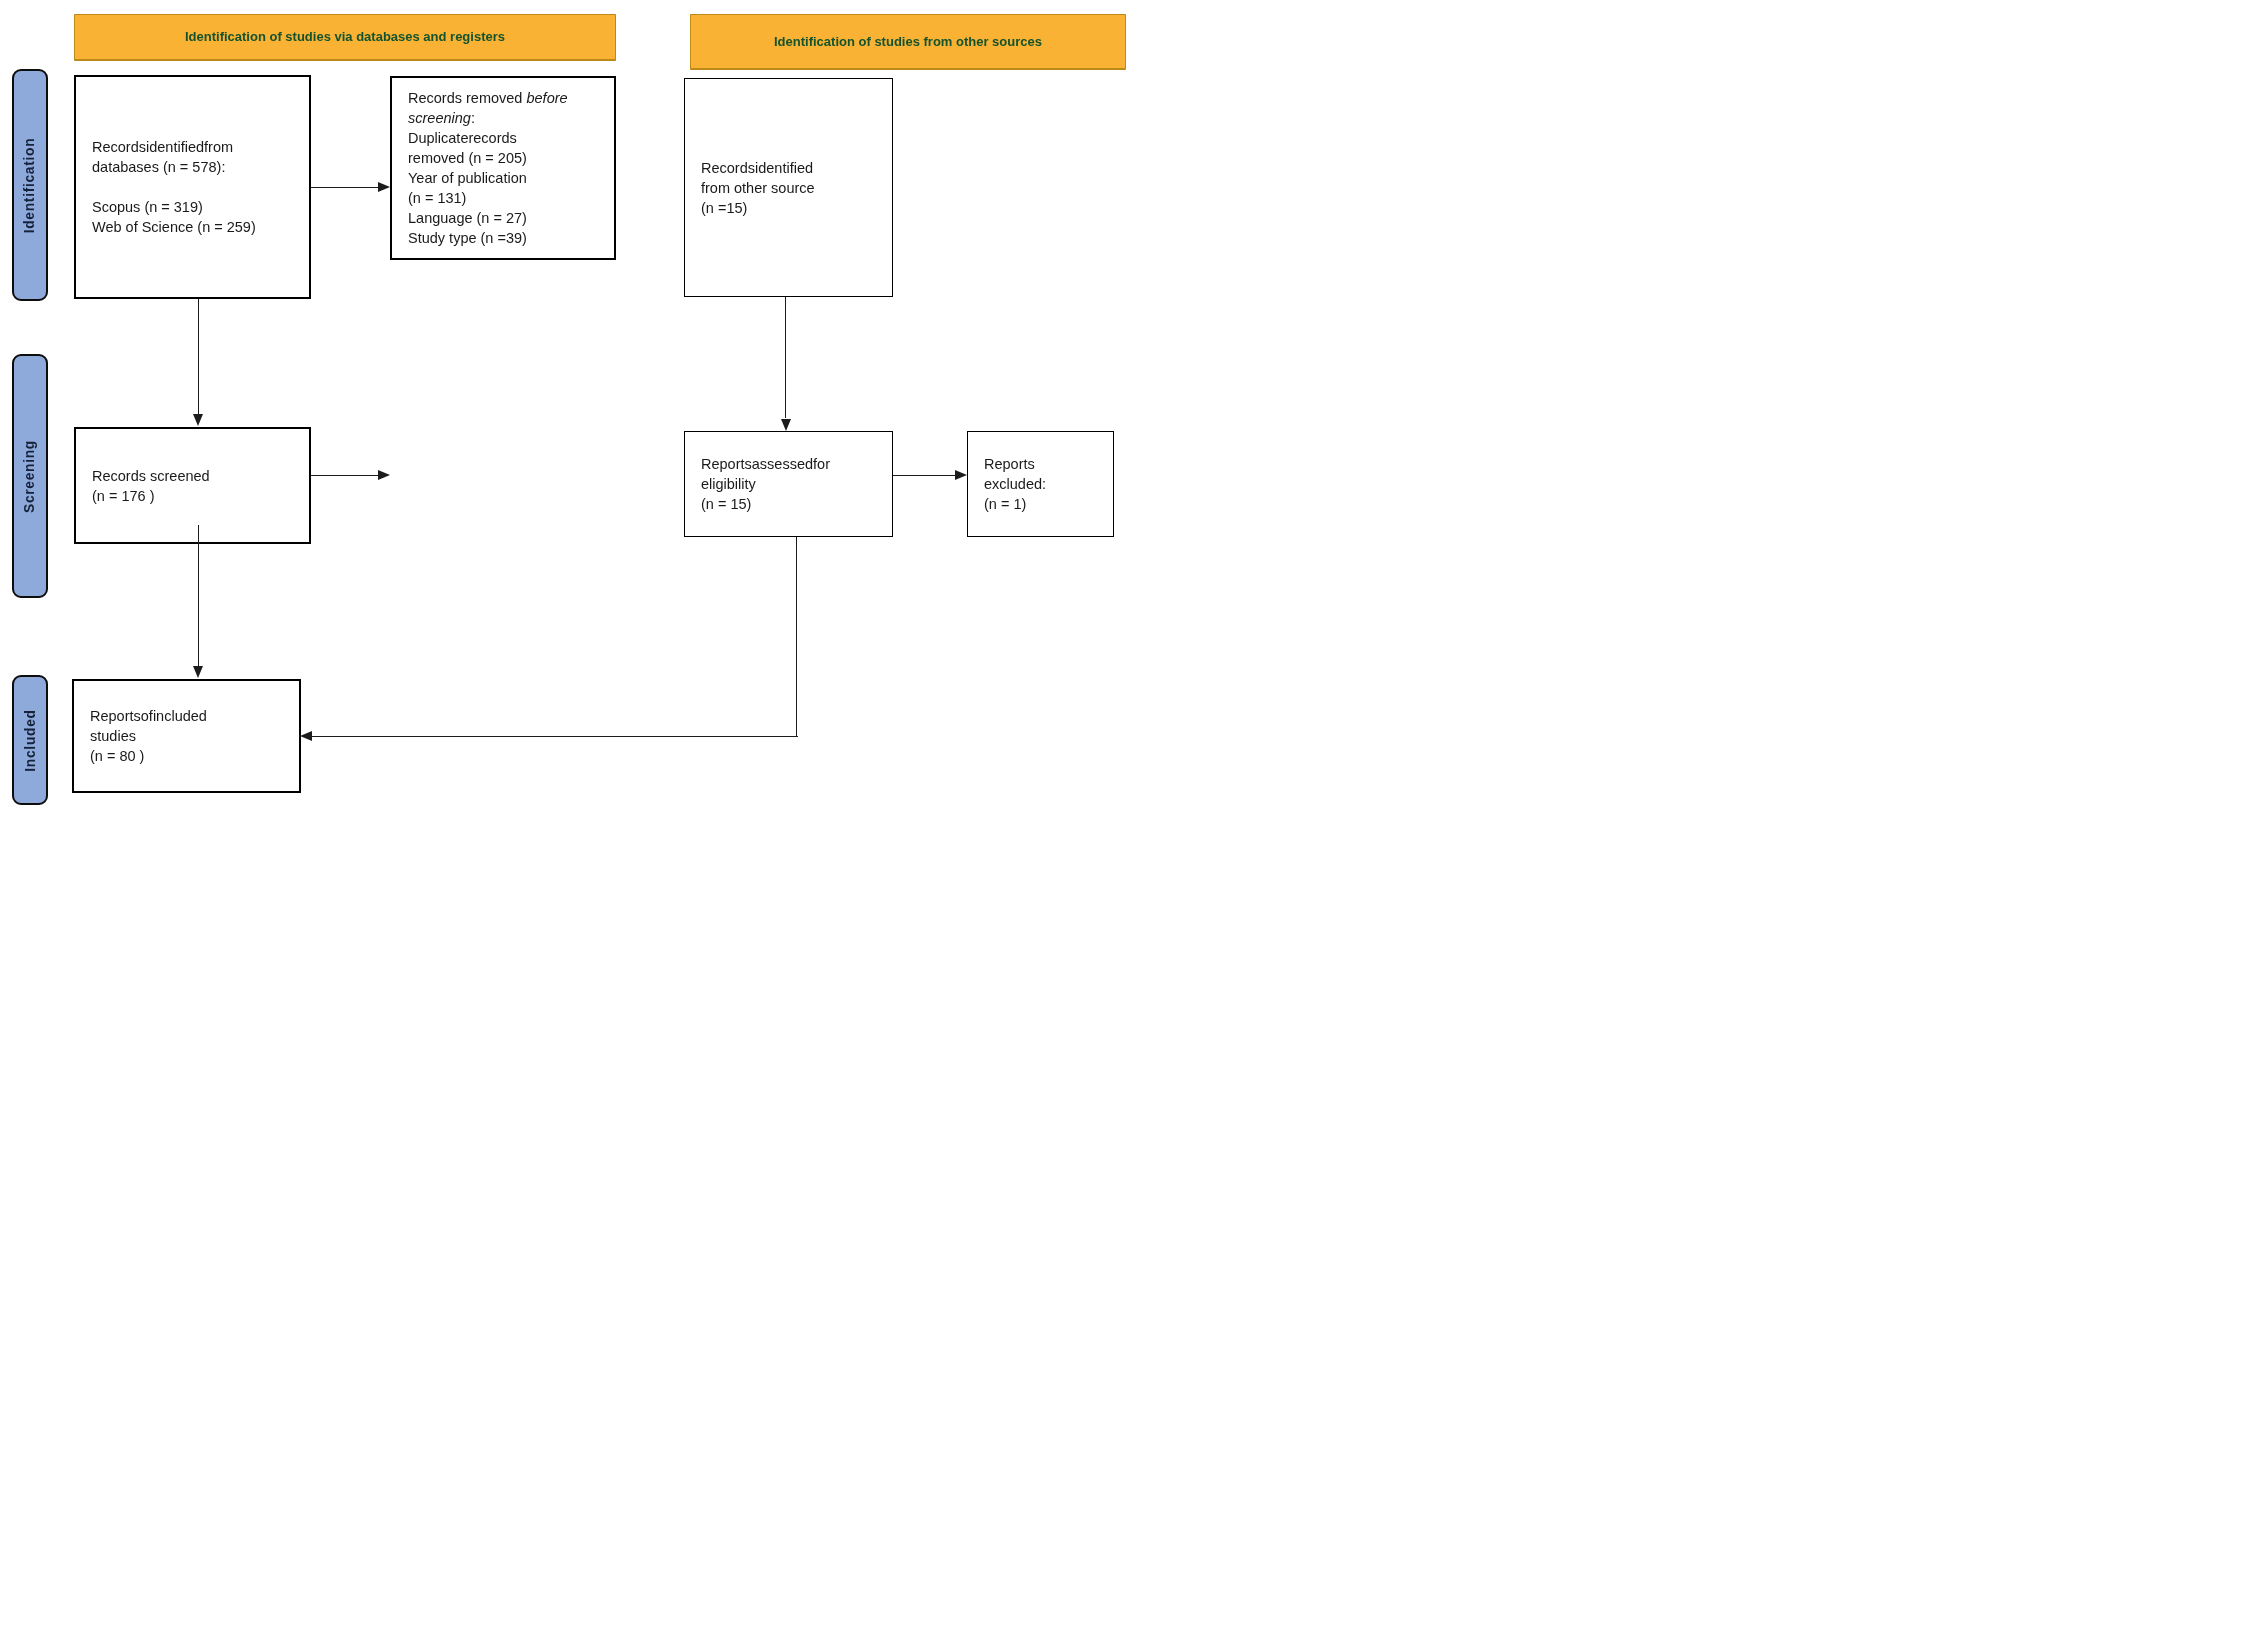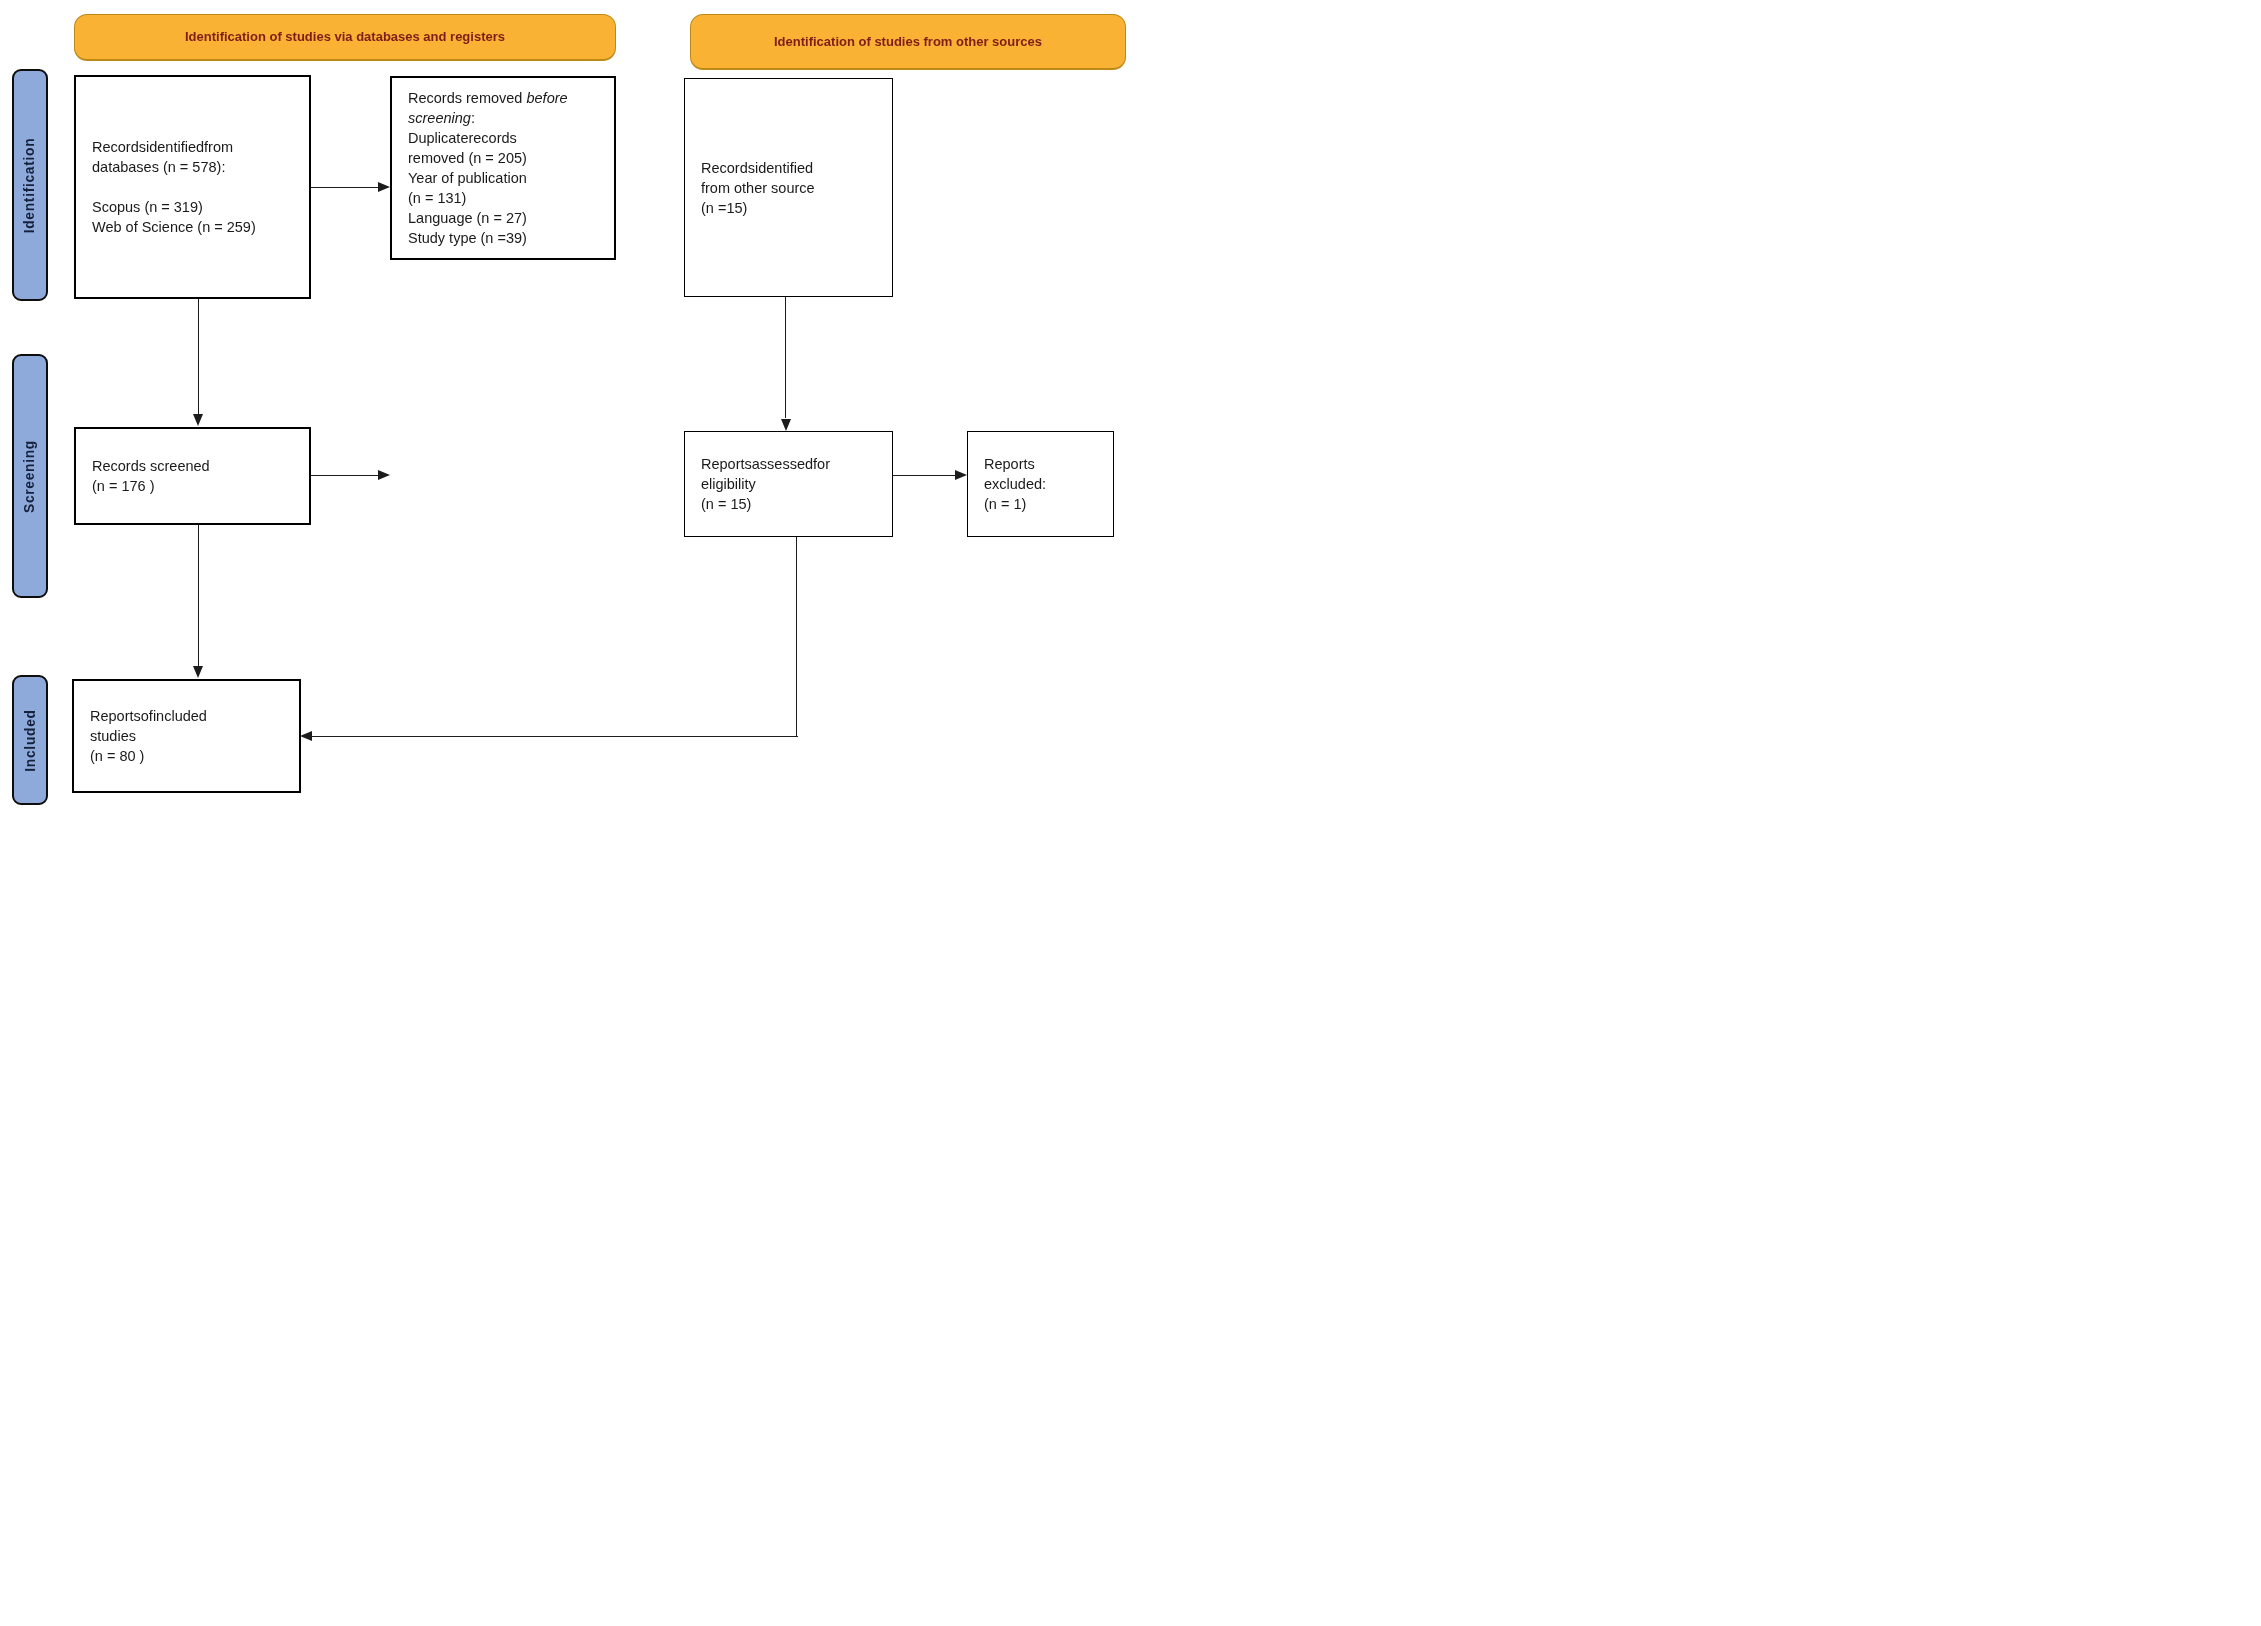--- a/index.html
+++ b/index.html
@@ -8,22 +8,22 @@
     --stage_bg:#8EAADB;
     --ink:#1c1c1c;
   }
   html,body{margin:0;padding:0;background:#ffffff;}
   body{font-family:"Liberation Sans","DejaVu Sans",sans-serif;color:var(--ink);}
   #canvas{position:relative;width:1131px;height:814px;background:#ffffff;overflow:hidden;}
 
   .hdr{
     position:absolute;background:var(--header_bg);
     border:0.7px solid var(--header_border);border-bottom:2.8px solid var(--header_border);
-    border-radius:13px;display:flex;align-items:center;justify-content:center;
-    font-weight:bold;font-size:13px;color:#7f1d1d;text-align:center;padding:0 6.9px;box-sizing:border-box;
+    border-radius:1px;display:flex;align-items:center;justify-content:center;
+    font-weight:bold;font-size:13px;color:#14532d;text-align:center;padding:0 6.9px;box-sizing:border-box;
   }
 
   .stage{
     position:absolute;left:11.7px;width:36px;background:var(--stage_bg);
     border:2.1px solid #0d0d0d;border-radius:9px;box-sizing:border-box;
     display:flex;align-items:center;justify-content:center;overflow:hidden;
   }
   .stage .lbl{
     transform:rotate(-90deg);white-space:nowrap;
     font-weight:bold;font-size:13.8px;letter-spacing:0.7px;color:#16213a;
@@ -101,21 +101,21 @@
 
   <div class="fbox" style="left:684px;top:78px;width:209px;height:219px;">
     <div class="spread">
       <span>Records</span>
       <span>identified</span>
     </div>
     <div>from other source</div>
     <div>(n =15)</div>
   </div>
 
-  <div class="fbox thick" style="left:74px;top:427px;width:237px;height:98px;">
+  <div class="fbox thick" style="left:74px;top:427px;width:237px;height:117px;">
     <div>Records screened</div>
     <div>(n = 176 )</div>
   </div>
 
 
   <div class="fbox" style="left:684px;top:431px;width:209px;height:106px;">
     <div class="spread">
       <span>Reports</span>
       <span>assessed</span>
       <span>for</span>

